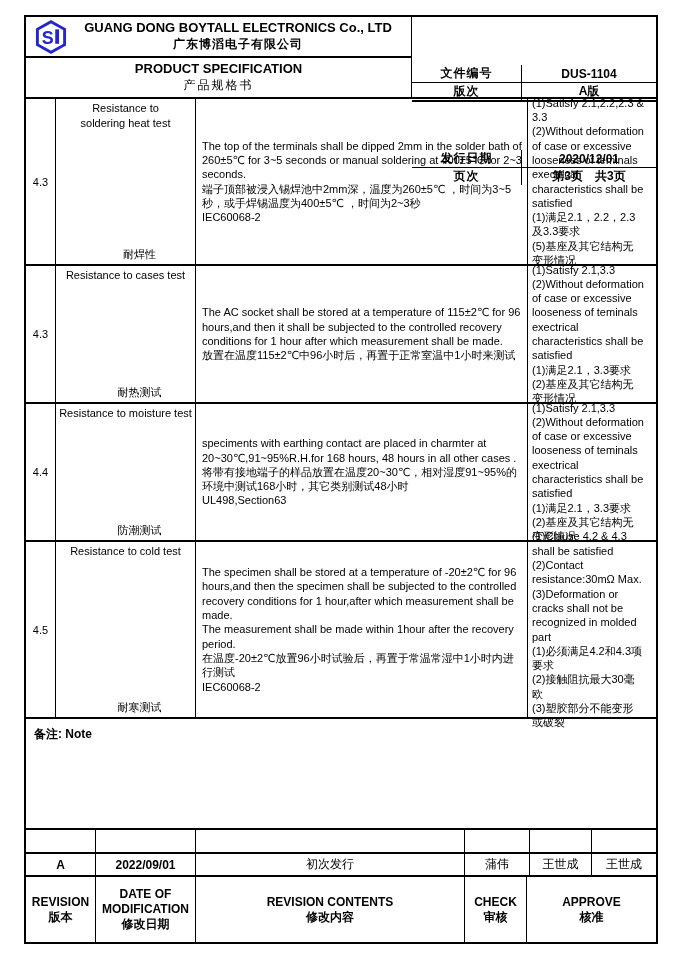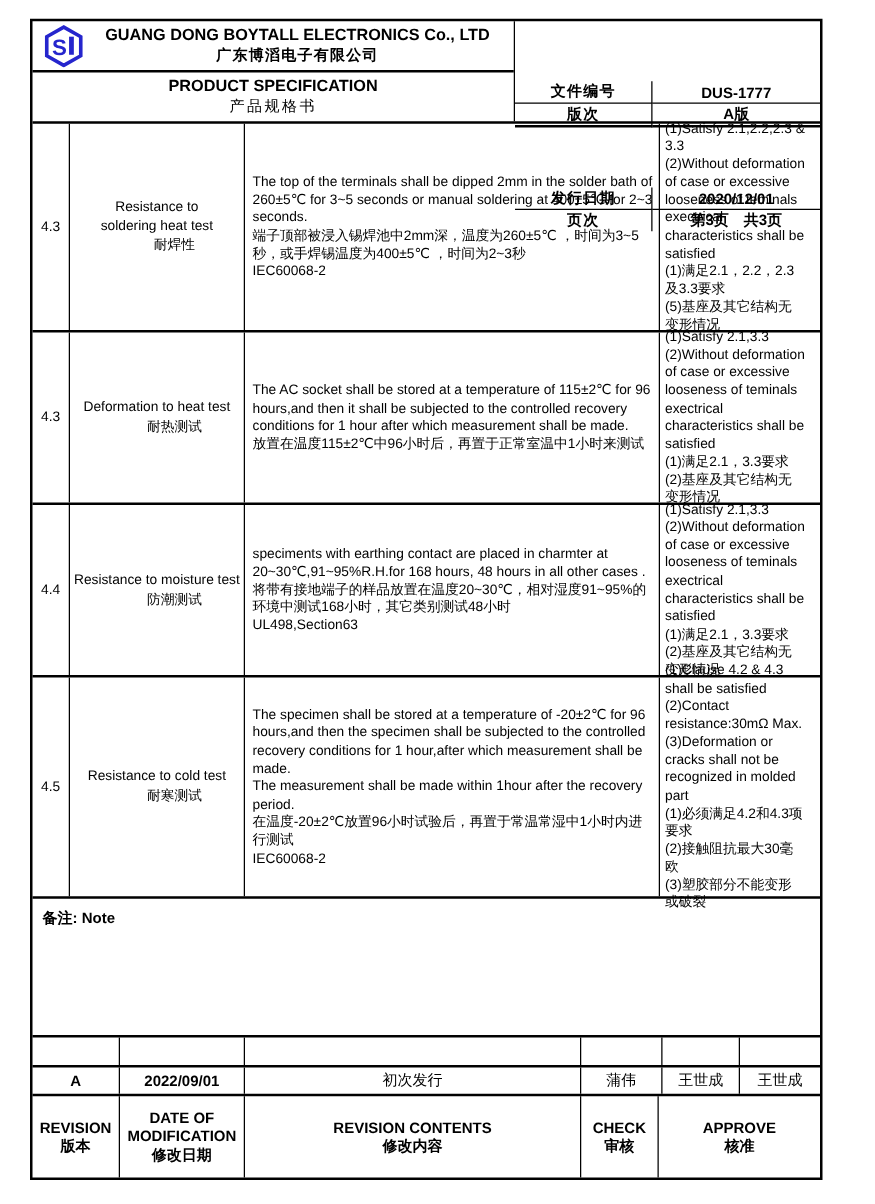--- a/index.html
+++ b/index.html
@@ -21,21 +21,21 @@
   .h-right { flex:1; display:grid; grid-template-columns:110px 1fr; grid-template-rows:repeat(4,1fr); }
   .h-cell { display:flex; align-items:center; justify-content:center; font-size:12px; font-weight:bold; }
   .h-label { border-right:1px solid #000; letter-spacing:1px; }
   .hr-thin { border-bottom:1px solid #000;margin-top:48px; }
   .hr-thick { border-bottom:2px solid #000; }
 
   
   .test-row { display:flex; flex:none; border-bottom:2px solid #000; }
   .row-1 { height:167px; } .row-2 { height:138px; } .row-3 { height:138px; } .row-4 { height:177px; }
   .c-no { width:30px; flex:none; border-right:1px solid #000; display:flex; align-items:center; justify-content:center; font-size:11px; }
-  .c-name { width:140px; flex:none; border-right:1px solid #000; display:flex; flex-direction:column; align-items:center; justify-content:center; text-align:center; font-size:11px; line-height:1.35; padding:2px; }
+  .c-name { width:140px; flex:none; border-right:1px solid #000; display:flex; flex-direction:column; align-items:center; justify-content:space-between; text-align:center; font-size:11px; line-height:1.35; padding:2px; }
   .c-name .nm-en { white-space:pre-wrap; }
   .c-name .nm-cn { margin-top:1px;padding-left:28px; }
   .c-method { width:332px; flex:none; border-right:1px solid #000; display:flex; align-items:center; padding:4px 4px 4px 6px; }
   .c-method .txt { white-space:pre-wrap; font-size:11px; line-height:1.3; }
   .c-req { flex:1; display:flex; align-items:center; padding:4px 12px 4px 4px; }
   .c-req .txt { white-space:pre-wrap; font-size:11px; line-height:1.3; }
 
   
   .note-sec { height:111px; flex:none; border-bottom:2px solid #000; padding:7px 0 0 8px; font-size:12px; font-weight:bold; }
 
@@ -73,21 +73,21 @@
             <div class="company-cn">广东博滔电子有限公司</div>
           </div>
         </div>
         <div class="title-row">
           <div class="title-en">PRODUCT SPECIFICATION</div>
           <div class="title-cn">产品规格书</div>
         </div>
       </div>
       <div class="h-right">
         <div class="h-cell h-label hr-thin">文件编号</div>
-        <div class="h-cell hr-thin">DUS-1777</div>
+        <div class="h-cell hr-thin">DUS-1104</div>
         <div class="h-cell h-label hr-thick">版次</div>
         <div class="h-cell hr-thick">A版</div>
         <div class="h-cell h-label hr-thin">发行日期</div>
         <div class="h-cell hr-thin">2020/12/01</div>
         <div class="h-cell h-label">页次</div>
         <div class="h-cell">第3页　共3页</div>
       </div>
     </div>
 
     <div>
@@ -107,21 +107,21 @@
           <div class="txt">(1)Satisfy 2.1,2.2,2.3 &amp; 3.3
 (2)Without deformation of case or excessive looseness of teminals exectrical characteristics shall be satisfied
 (1)满足2.1，2.2，2.3及3.3要求
 (5)基座及其它结构无变形情况</div>
         </div>
       </div>
 
       <div class="test-row row-2">
         <div class="c-no">4.3</div>
         <div class="c-name">
-          <div class="nm-en">Deformation to heat test</div>
+          <div class="nm-en">Resistance to cases test</div>
           <div class="nm-cn">耐热测试</div>
         </div>
         <div class="c-method">
           <div class="txt">The AC socket shall be stored at a temperature of 115±2℃ for 96 hours,and then it shall be subjected to the controlled recovery conditions for 1 hour after which measurement shall be made.
 放置在温度115±2℃中96小时后，再置于正常室温中1小时来测试</div>
         </div>
         <div class="c-req">
           <div class="txt">(1)Satisfy 2.1,3.3
 (2)Without deformation of case or excessive looseness of teminals exectrical characteristics shall be satisfied
 (1)满足2.1，3.3要求

